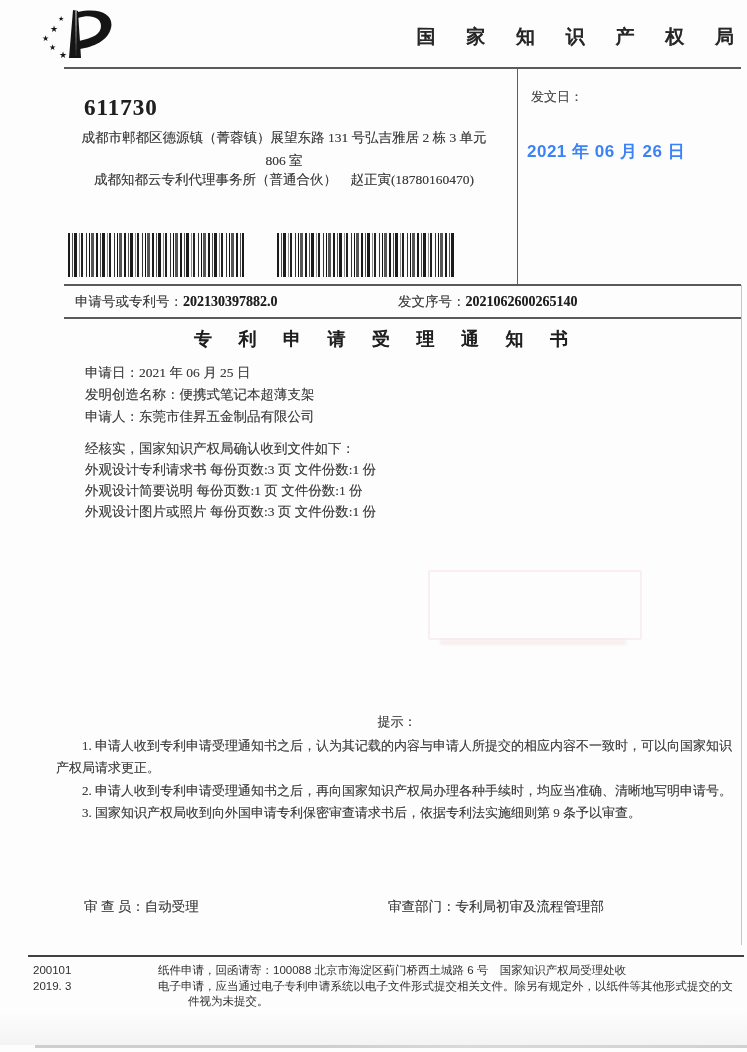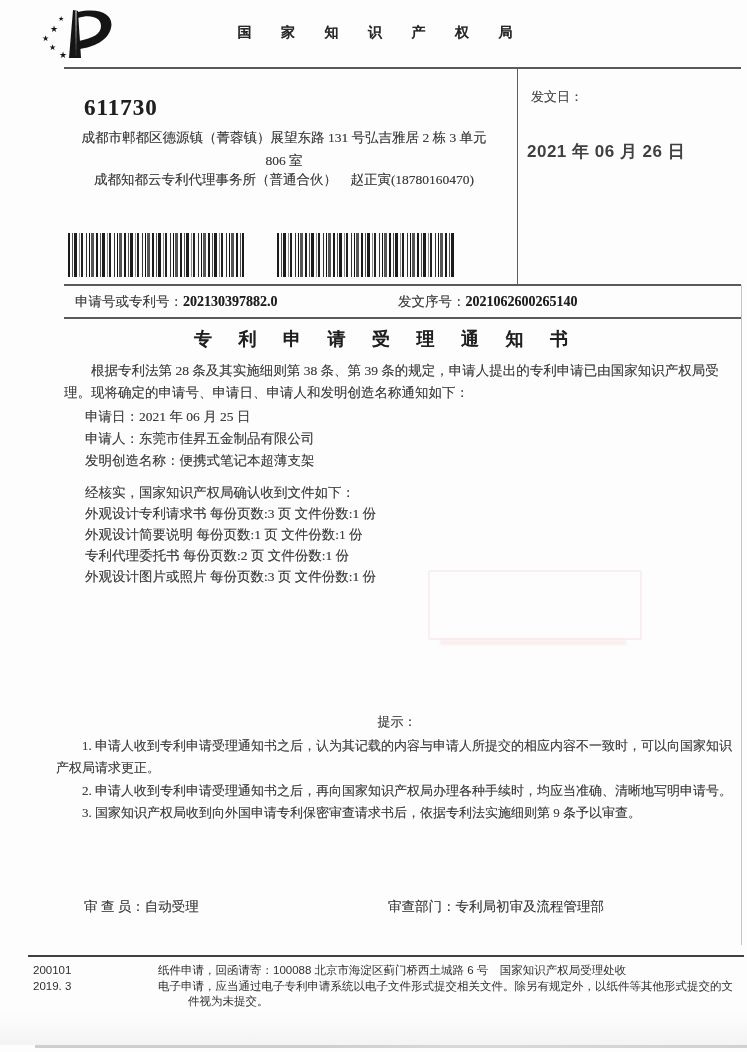--- a/index.html
+++ b/index.html
@@ -10,36 +10,36 @@
     font-family:"Liberation Serif","DejaVu Serif",serif;
     color:#3f3f3f;
   }
   .txt { text-shadow:0 0 0.5px rgba(70,70,70,.55); }
 
   
   .logo { position:absolute; left:40px; top:8px; width:85px; height:55px; }
   .logo svg { width:100%; height:100%; }
   .logo .star { position:absolute; color:#141414; line-height:1; }
   .header-title {
-    position:absolute; left:0; right:0; top:24px; text-align:center; padding-left:16px;
-    font-size:14px; font-weight:bold; letter-spacing:13px; color:#272727;
+    position:absolute; left:0; right:0; top:24px; text-align:right; padding-left:16px;
+    font-size:19px; font-weight:bold; letter-spacing:13px; color:#272727;
   }
   .rule { position:absolute; left:64px; width:677px; height:1.5px; background:#5a5a5a; }
   #rule-top { top:67px; }
   #rule-mid { top:284px; }
   #rule-mid2 { top:317px; }
 
   
   .date-box {
     position:absolute; left:517px; top:68px; width:232px; height:216px;
     border-left:1.5px solid #5f5f5f; border-right:1.5px solid #7a7a7a;
   }
   .date-box .lbl { position:absolute; left:13px; top:20px; font-size:13px; color:#4a4a4a; }
   .date-box .val {
-    position:absolute; left:9px; top:72px; font-size:17px; font-weight:bold; color:#404040;
+    position:absolute; left:9px; top:72px; font-size:17px; font-weight:bold; color:#3b82f6;
     font-family:"Liberation Sans","DejaVu Sans",sans-serif; letter-spacing:0.5px;
   }
   .edge-right { position:absolute; left:741px; top:285px; width:1.2px; height:660px; background:#c4c4c4; }
 
   
   .postal { position:absolute; left:84px; top:95px; font-size:23px; font-weight:bold; color:#1f1f1f; letter-spacing:1px; }
   .addr-block { position:absolute; left:60px; top:126px; width:448px; text-align:center; font-size:13.5px; line-height:23px; color:#3c3c3c; }
   .agent-line { position:absolute; left:60px; top:171px; width:448px; text-align:center; font-size:13.5px; color:#3c3c3c; }
 
   
@@ -152,37 +152,35 @@
     <div class="meta-item txt" id="meta-serial">
       <span>发文序号：</span><span class="v">2021062600265140</span>
     </div>
   </div>
 
   <div class="rule" id="rule-mid2"></div>
 
   <div class="doc-title txt">专 利 申 请 受 理 通 知 书</div>
 
   <div class="body-block">
-    <p class="intro txt">根据专利法第 28 条及其实施细则第 38 条、第 39 条的规定，申请人提出的专利申请已由国家知识产权局受理。现将确定的申请号、申请日、申请人和发明创造名称通知如下：</p>
     <div class="fields">
       <div class="field-row txt">
         <span>申请日：</span><span>2021 年 06 月 25 日</span>
       </div>
       <div class="field-row txt">
-        <span>申请人：</span><span>东莞市佳昇五金制品有限公司</span>
+        <span>发明创造名称：</span><span>便携式笔记本超薄支架</span>
       </div>
       <div class="field-row txt">
-        <span>发明创造名称：</span><span>便携式笔记本超薄支架</span>
+        <span>申请人：</span><span>东莞市佳昇五金制品有限公司</span>
       </div>
     </div>
     <div class="confirm txt">经核实，国家知识产权局确认收到文件如下：</div>
     <div class="doc-list">
       <div class="txt">外观设计专利请求书 每份页数:3 页  文件份数:1 份</div>
       <div class="txt">外观设计简要说明 每份页数:1 页  文件份数:1 份</div>
-      <div class="txt">专利代理委托书 每份页数:2 页  文件份数:1 份</div>
       <div class="txt">外观设计图片或照片 每份页数:3 页  文件份数:1 份</div>
     </div>
   </div>
 
   <div class="stamp-ghost"></div>
 
   <div class="notes">
     <div class="note-label txt">提示：</div>
     <p class="txt">1. 申请人收到专利申请受理通知书之后，认为其记载的内容与申请人所提交的相应内容不一致时，可以向国家知识产权局请求更正。</p>
     <p class="txt">2. 申请人收到专利申请受理通知书之后，再向国家知识产权局办理各种手续时，均应当准确、清晰地写明申请号。</p>

